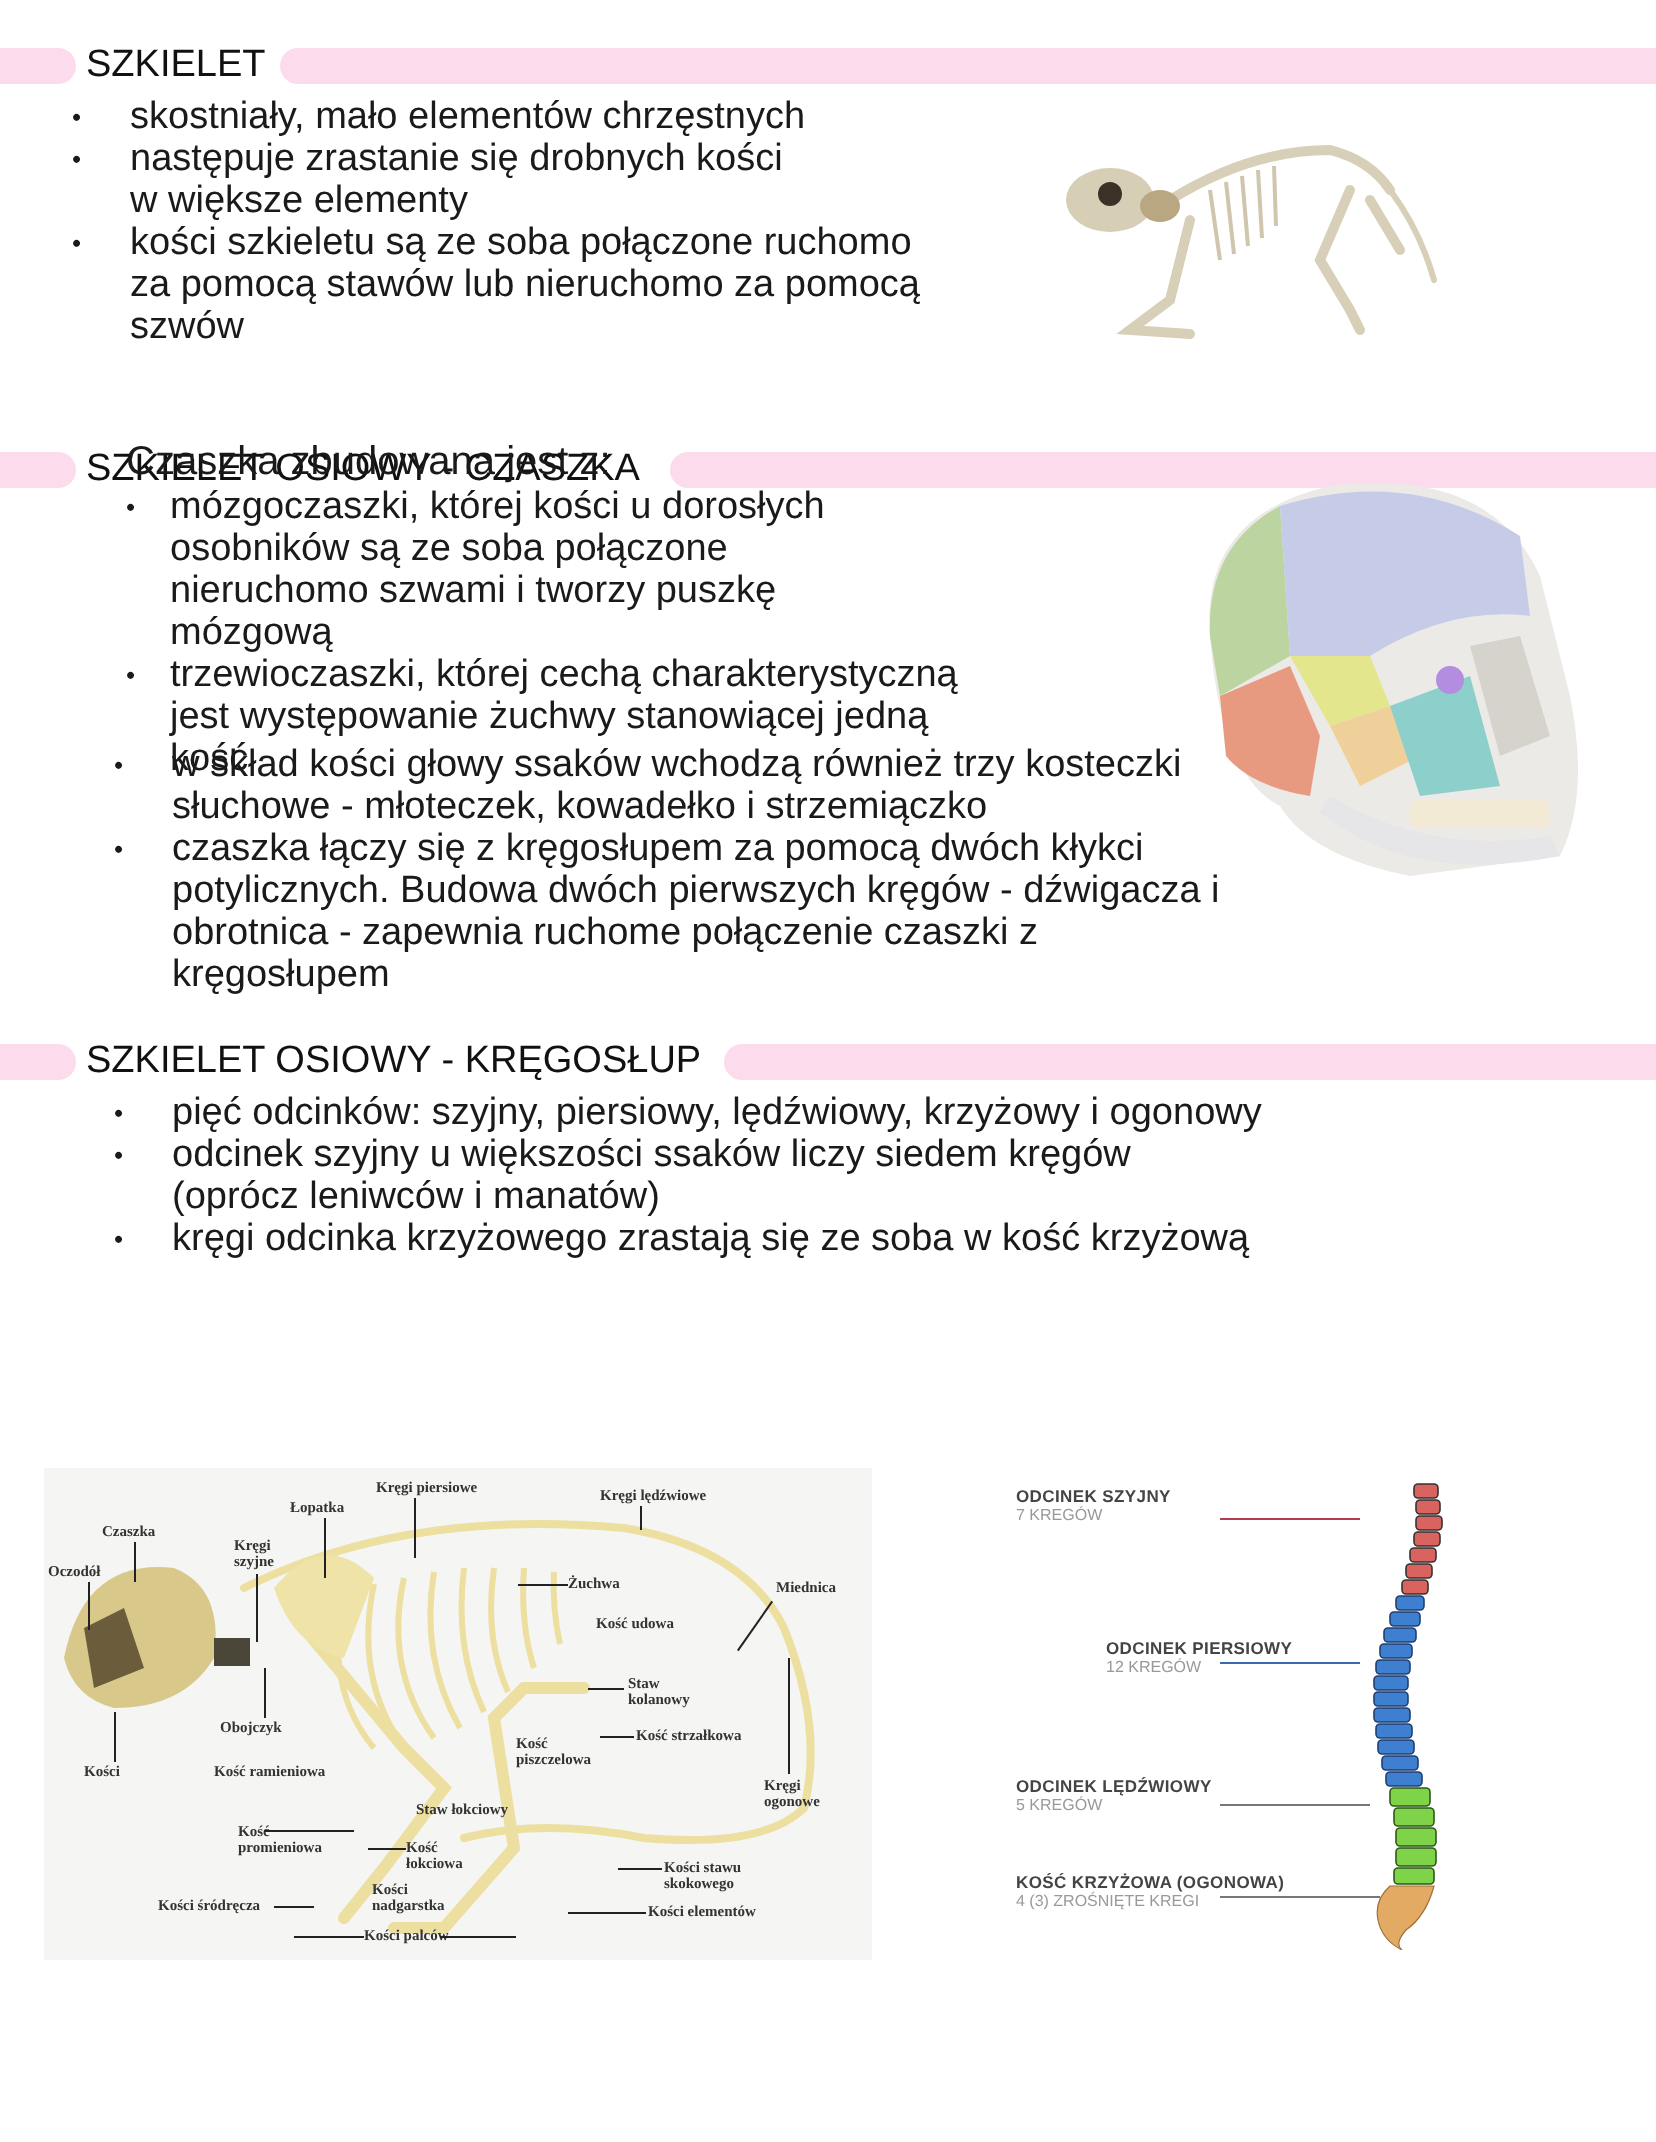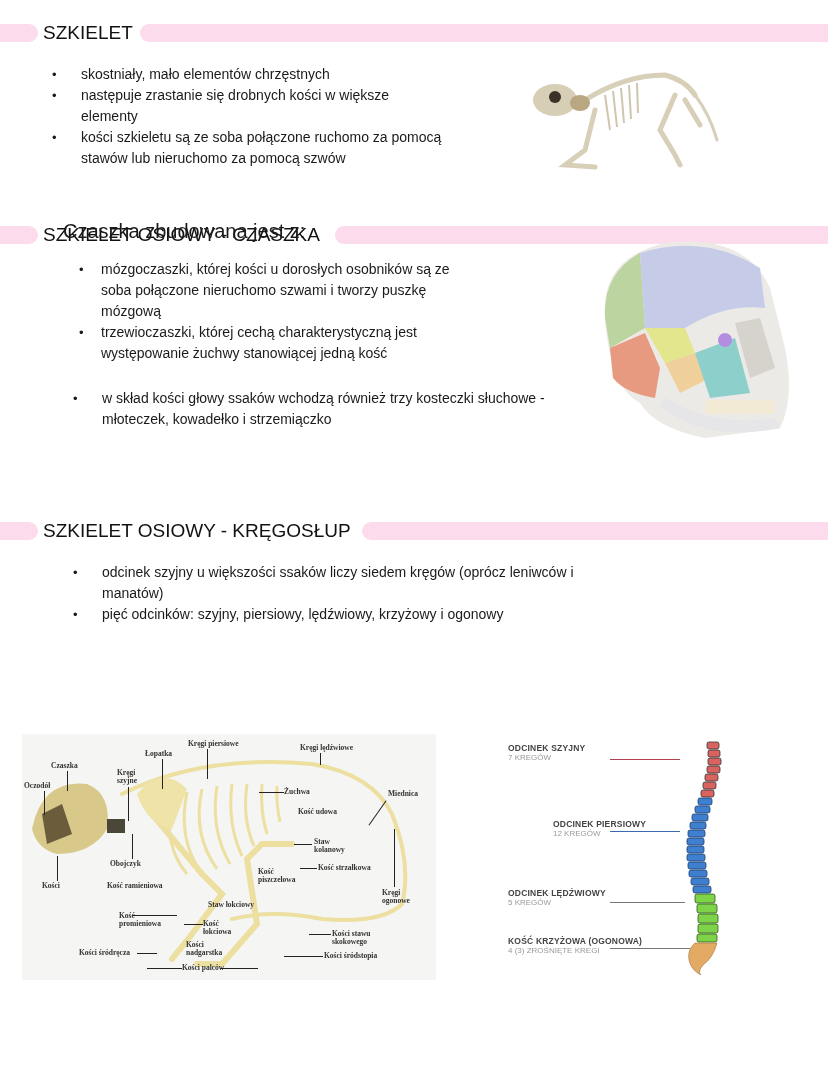--- a/index.html
+++ b/index.html
@@ -2,21 +2,21 @@
 <html><head>
 <meta charset="utf-8">
 <style>
   html, body { margin:0; padding:0; background:#ffffff; }
   body { width:828px; height:1071px; position:relative; overflow:hidden;
          font-family:"Liberation Sans", sans-serif; color:#1a1a1a; }
   .hdr { position:absolute; left:0; width:828px; height:22px;text-align:right; }
   .hdr .pl { position:absolute; left:0; top:2px; height:18px; width:38px; background:#fcdcec; border-radius:0 10px 10px 0; }
   .hdr .pr { position:absolute; top:2px; right:0; height:18px; background:#fcdcec; border-radius:10px 0 0 10px; }
   .hdr .ttl { position:absolute; left:43px; top:0; font-size:19px; line-height:22px; color:#111; white-space:nowrap; }
-  ul.b { position:absolute; margin:16px; padding:0; list-style:none; font-size:14px; line-height:21px; }
+  ul.b { position:absolute; margin:0; padding:0; list-style:none; font-size:19px; line-height:21px; }
   ul.b li { position:relative; padding-left:var(--ind); }
   ul.b li::before { content:"•"; position:absolute; left:var(--bl); top:0; font-size:13px; }
   .intro { position:absolute; left:63px; top:221px; font-size:20px; line-height:21px; }
   .fig { position:absolute; }
   .lbl { position:absolute; font-family:"Liberation Serif", serif; font-size:7.5px; font-weight:bold; color:#333; line-height:8px; white-space:nowrap; }
   .ln { position:absolute; background:#222; }
   .sl { position:absolute; font-size:8.5px; line-height:10px; white-space:nowrap; }
   .sl b { display:block; color:#444; font-weight:bold; letter-spacing:0.2px; }
   .sl span { display:block; color:#999; font-size:8px; }
 </style>
@@ -60,20 +60,21 @@
   <div class="ttl">SZKIELET OSIOWY - CZASZKA</div>
   <div class="pr" style="left:335px;"></div>
 </div>
 <div class="intro">Czaszka zbudowana jest z:</div>
 <ul class="b" style="left:61px; top:243px; width:420px; --ind:24px; --bl:2px;">
   <li style="width:375px;">mózgoczaszki, której kości u dorosłych osobników są ze soba połączone nieruchomo szwami i tworzy puszkę mózgową</li>
   <li style="width:400px;">trzewioczaszki, której cechą charakterystyczną jest występowanie żuchwy stanowiącej jedną kość</li>
 </ul>
 <ul class="b" style="left:57px; top:372px; width:540px; --ind:29px; --bl:0px;">
   <li>w skład kości głowy ssaków wchodzą również trzy kosteczki słuchowe - młoteczek, kowadełko i strzemiączko</li>
+  <li style="width:530px;">czaszka łączy się z kręgosłupem za pomocą dwóch kłykci potylicznych. Budowa dwóch pierwszych kręgów - dźwigacza i obrotnica - zapewnia ruchome połączenie czaszki z kręgosłupem</li>
 </ul>
 <div class="fig" style="left:585px; top:228px; width:230px; height:225px;">
   <svg width="230" height="225" viewBox="0 0 230 225">
     <path d="M20 90 Q15 30 80 15 Q160 5 185 60 L200 120 Q210 170 195 200 L120 210 Q70 200 55 175 Q25 160 20 90Z" fill="#eceae6"></path>
     <path d="M20 90 Q18 45 55 25 L60 100 L25 120Z" fill="#bcd5a0"></path>
     <path d="M55 25 Q120 5 175 40 L180 80 Q140 75 100 100 L60 100Z" fill="#c6cbe8"></path>
     <path d="M25 120 L60 105 L75 140 L70 170 Q40 165 28 150Z" fill="#e79a7f"></path>
     <path d="M60 100 L100 100 L110 125 L80 135Z" fill="#e4e68d"></path>
     <path d="M80 135 L110 125 L125 150 L95 165Z" fill="#f0d09a"></path>
     <path d="M110 125 L150 110 L165 165 L125 170Z" fill="#8ccfcb"></path>
@@ -83,22 +84,23 @@
     <path d="M75 178 Q120 215 195 200 L190 190 Q130 200 80 170Z" fill="#e6e6e8"></path>
   </svg>
 </div>
 
 <div class="hdr" style="top:520px;">
   <div class="pl"></div>
   <div class="ttl">SZKIELET OSIOWY - KRĘGOSŁUP</div>
   <div class="pr" style="left:362px;"></div>
 </div>
 <ul class="b" style="left:57px; top:546px; width:580px; --ind:29px; --bl:0px;">
+  <li>pięć odcinków: szyjny, piersiowy, lędźwiowy, krzyżowy i ogonowy</li>
   <li style="width:520px;">odcinek szyjny u większości ssaków liczy siedem kręgów (oprócz leniwców i manatów)</li>
-  <li>pięć odcinków: szyjny, piersiowy, lędźwiowy, krzyżowy i ogonowy</li>
+  <li>kręgi odcinka krzyżowego zrastają się ze soba w kość krzyżową</li>
 </ul>
 
 <div class="fig" style="left:22px; top:734px; width:414px; height:246px; background:#f5f5f3;">
   <svg width="414" height="246" viewBox="0 0 414 246" style="position:absolute;left:0;top:0;">
     <g fill="none" stroke="#ecdfa0" stroke-linecap="round">
       <path d="M100 60 Q180 20 290 30 Q350 40 370 80 Q390 130 380 170 Q360 190 300 185 Q250 175 210 185" stroke-width="4"></path>
       <path d="M140 50 L130 80 L180 140 L200 160 L170 200 L150 225" stroke-width="6"></path>
       <path d="M270 110 L240 110 L225 125 L235 190 L200 230 L175 230" stroke-width="6"></path>
     </g>
     <g stroke="#ecdfa0" stroke-width="3" fill="none">
@@ -151,21 +153,21 @@
   <span class="lbl" style="left:181px;top:186px;width:34px;white-space:normal;">Kość łokciowa</span>
   <div class="ln" style="left:162px;top:190px;width:19px;height:1px;"></div>
   <span class="lbl" style="left:164px;top:207px;width:40px;white-space:normal;">Kości nadgarstka</span>
   <span class="lbl" style="left:57px;top:215px;">Kości śródręcza</span>
   <div class="ln" style="left:115px;top:219px;width:20px;height:1px;"></div>
   <span class="lbl" style="left:160px;top:230px;">Kości palców</span>
   <div class="ln" style="left:125px;top:234px;width:35px;height:1px;"></div>
   <div class="ln" style="left:198px;top:234px;width:38px;height:1px;"></div>
   <span class="lbl" style="left:310px;top:196px;width:50px;white-space:normal;">Kości stawu skokowego</span>
   <div class="ln" style="left:287px;top:200px;width:22px;height:1px;"></div>
-  <span class="lbl" style="left:302px;top:218px;">Kości śródstopia</span>
+  <span class="lbl" style="left:302px;top:218px;">Kości elementów</span>
   <div class="ln" style="left:262px;top:222px;width:39px;height:1px;"></div>
 </div>
 
 <div class="fig" style="left:505px; top:740px; width:230px; height:240px;">
   <div class="sl" style="left:3px;top:3px;">
     <b>ODCINEK SZYJNY</b>
     <span>7 KREGÓW</span>
   </div>
   <div class="ln" style="left:105px;top:19px;width:70px;height:1px;background:#b04050;"></div>
   <div class="sl" style="left:3px;top:79px;margin-left:45px;">

